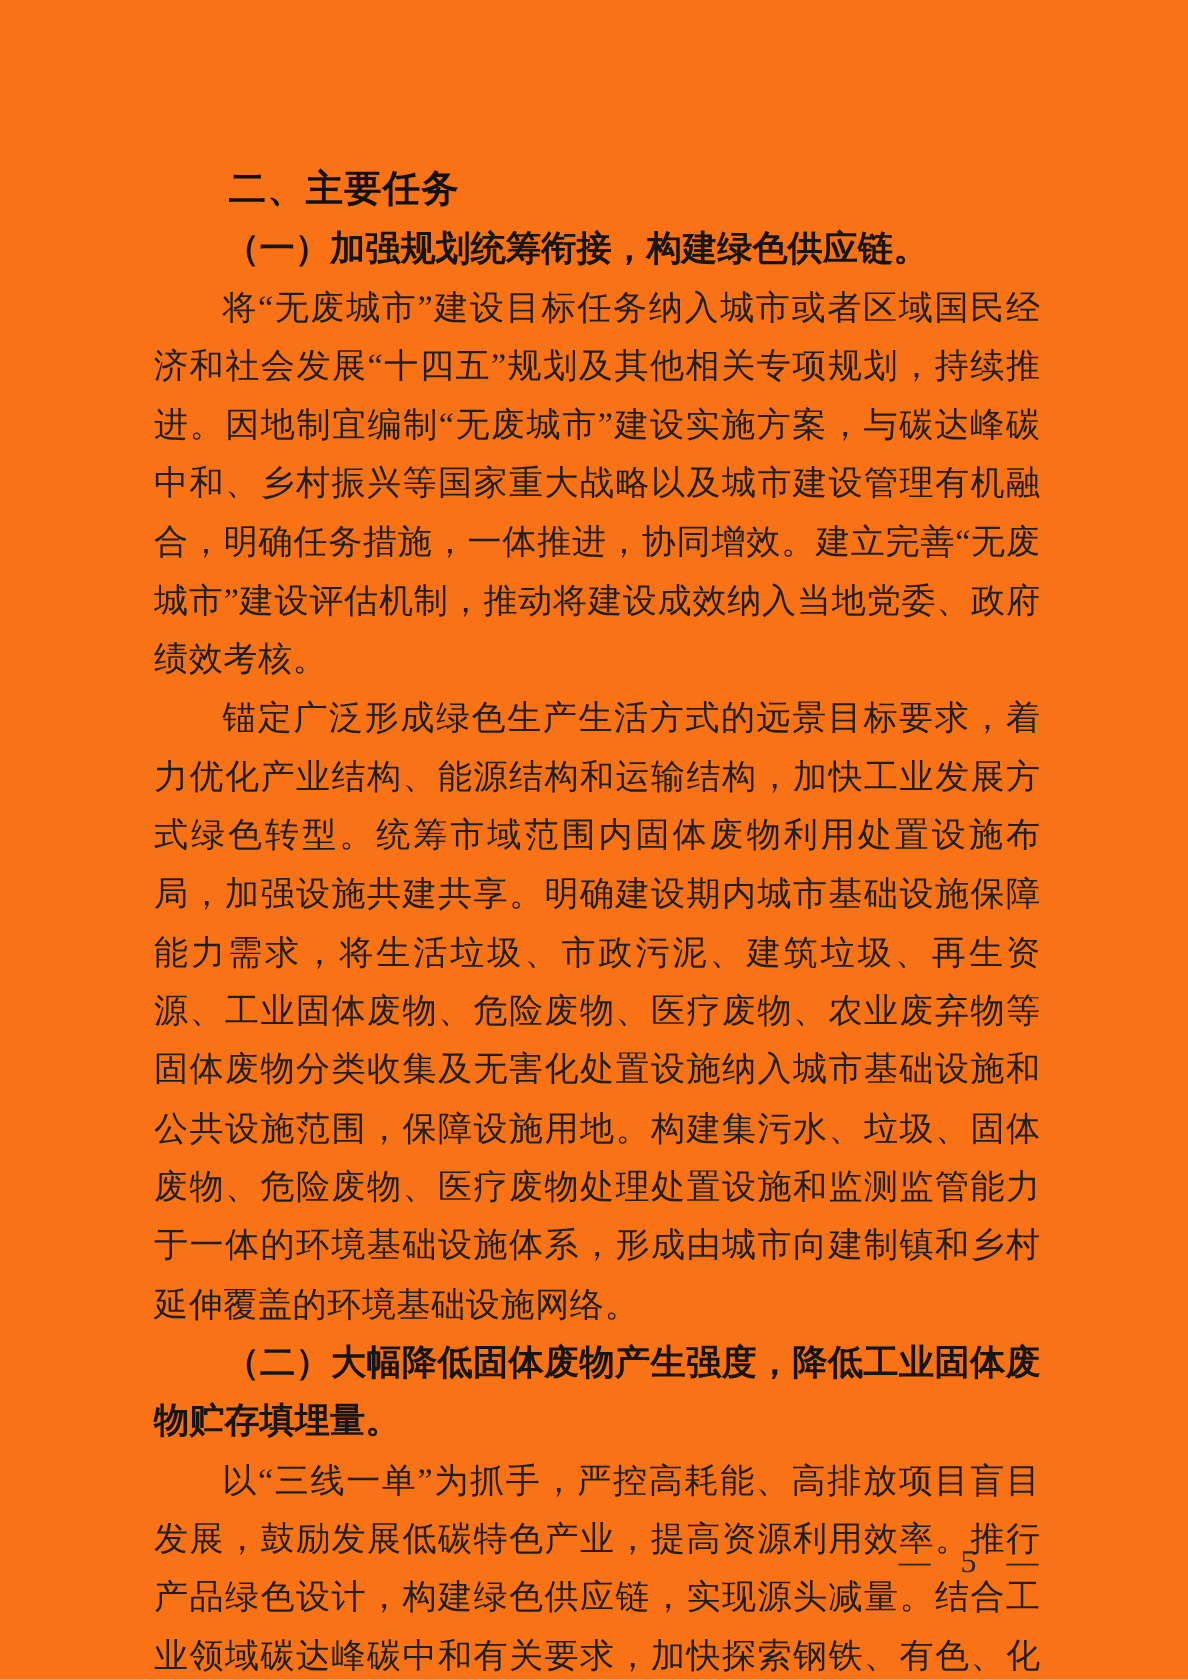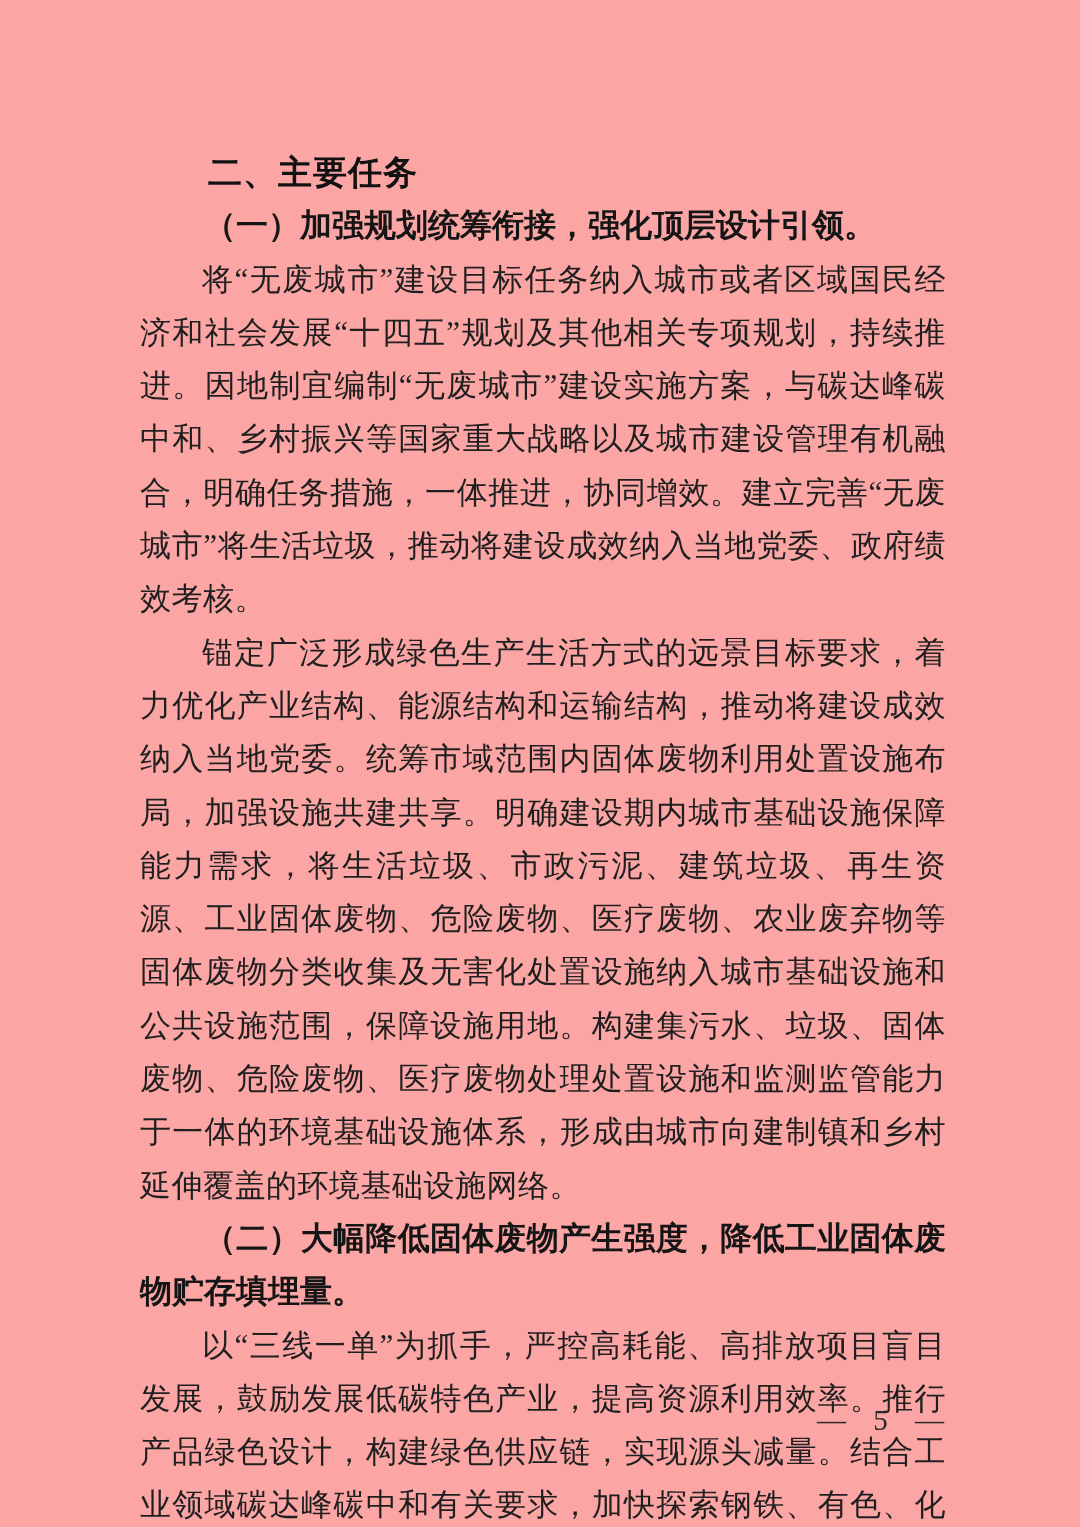--- a/index.html
+++ b/index.html
@@ -5,21 +5,21 @@
   html, body {
     margin: 0;
     padding: 0;
     background: #e8e8e8;
   }
   .page {
     position: relative;
     width: 1080px;
     height: 1527px;
     margin: 0 auto;
-    background: #fca5a5;
+    background: #f97316;
     overflow: hidden;
     font-family: "Liberation Serif", "DejaVu Serif", serif;
   }
   .content {
     position: absolute;
     left: 140px;
     top: 146px;
     width: 806px;
   }
   .content > * {
@@ -61,25 +61,25 @@
 </style>
 </head>
 <body>
 
 <div class="page">
 
   <div class="content">
 
     <h1 class="section-heading">二、主要任务</h1>
 
-    <p class="sub-heading">（一）加强规划统筹衔接，强化顶层设计引领。</p>
+    <p class="sub-heading">（一）加强规划统筹衔接，构建绿色供应链。</p>
 
-    <p class="body-para">将“无废城市”建设目标任务纳入城市或者区域国民经济和社会发展“十四五”规划及其他相关专项规划，持续推进。因地制宜编制“无废城市”建设实施方案，与碳达峰碳中和、乡村振兴等国家重大战略以及城市建设管理有机融合，明确任务措施，一体推进，协同增效。建立完善“无废城市”将生活垃圾，推动将建设成效纳入当地党委、政府绩效考核。</p>
+    <p class="body-para">将“无废城市”建设目标任务纳入城市或者区域国民经济和社会发展“十四五”规划及其他相关专项规划，持续推进。因地制宜编制“无废城市”建设实施方案，与碳达峰碳中和、乡村振兴等国家重大战略以及城市建设管理有机融合，明确任务措施，一体推进，协同增效。建立完善“无废城市”建设评估机制，推动将建设成效纳入当地党委、政府绩效考核。</p>
 
-    <p class="body-para">锚定广泛形成绿色生产生活方式的远景目标要求，着力优化产业结构、能源结构和运输结构，推动将建设成效纳入当地党委。统筹市域范围内固体废物利用处置设施布局，加强设施共建共享。明确建设期内城市基础设施保障能力需求，将生活垃圾、市政污泥、建筑垃圾、再生资源、工业固体废物、危险废物、医疗废物、农业废弃物等固体废物分类收集及无害化处置设施纳入城市基础设施和公共设施范围，保障设施用地。构建集污水、垃圾、固体废物、危险废物、医疗废物处理处置设施和监测监管能力于一体的环境基础设施体系，形成由城市向建制镇和乡村延伸覆盖的环境基础设施网络。</p>
+    <p class="body-para">锚定广泛形成绿色生产生活方式的远景目标要求，着力优化产业结构、能源结构和运输结构，加快工业发展方式绿色转型。统筹市域范围内固体废物利用处置设施布局，加强设施共建共享。明确建设期内城市基础设施保障能力需求，将生活垃圾、市政污泥、建筑垃圾、再生资源、工业固体废物、危险废物、医疗废物、农业废弃物等固体废物分类收集及无害化处置设施纳入城市基础设施和公共设施范围，保障设施用地。构建集污水、垃圾、固体废物、危险废物、医疗废物处理处置设施和监测监管能力于一体的环境基础设施体系，形成由城市向建制镇和乡村延伸覆盖的环境基础设施网络。</p>
 
     <p class="sub-heading">（二）大幅降低固体废物产生强度，降低工业固体废物贮存填埋量。</p>
 
     <p class="body-para">以“三线一单”为抓手，严控高耗能、高排放项目盲目发展，鼓励发展低碳特色产业，提高资源利用效率。推行产品绿色设计，构建绿色供应链，实现源头减量。结合工业领域碳达峰碳中和有关要求，加快探索钢铁、有色、化工、建材等重点行业工业固体废物</p>
 
   </div>
 
   <div class="page-number">— 5 —</div>
 
 </div>

